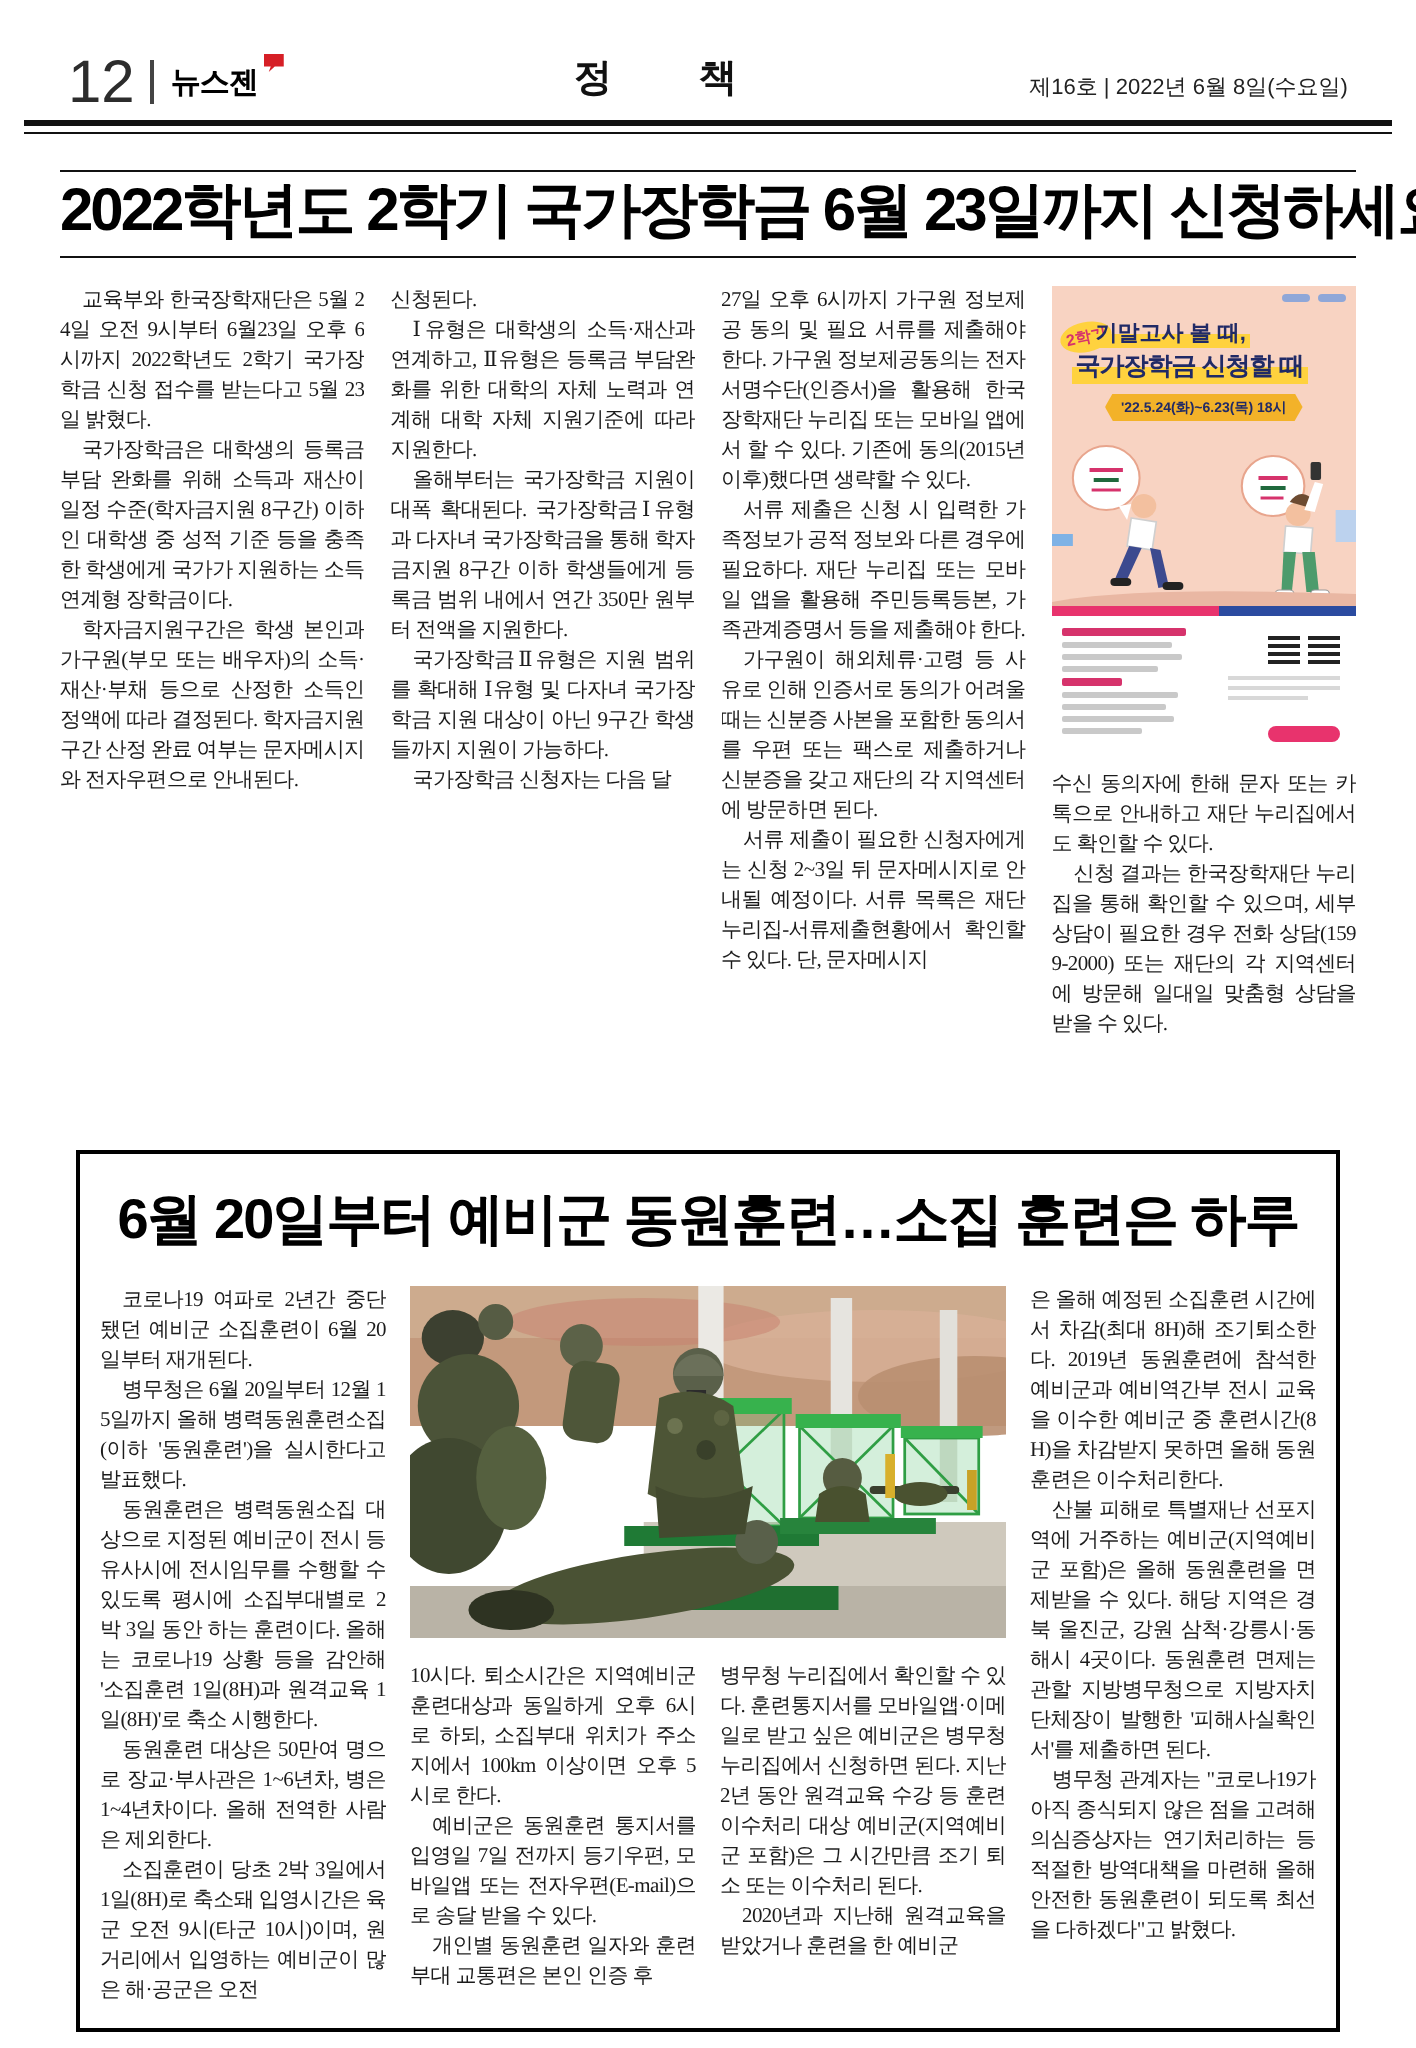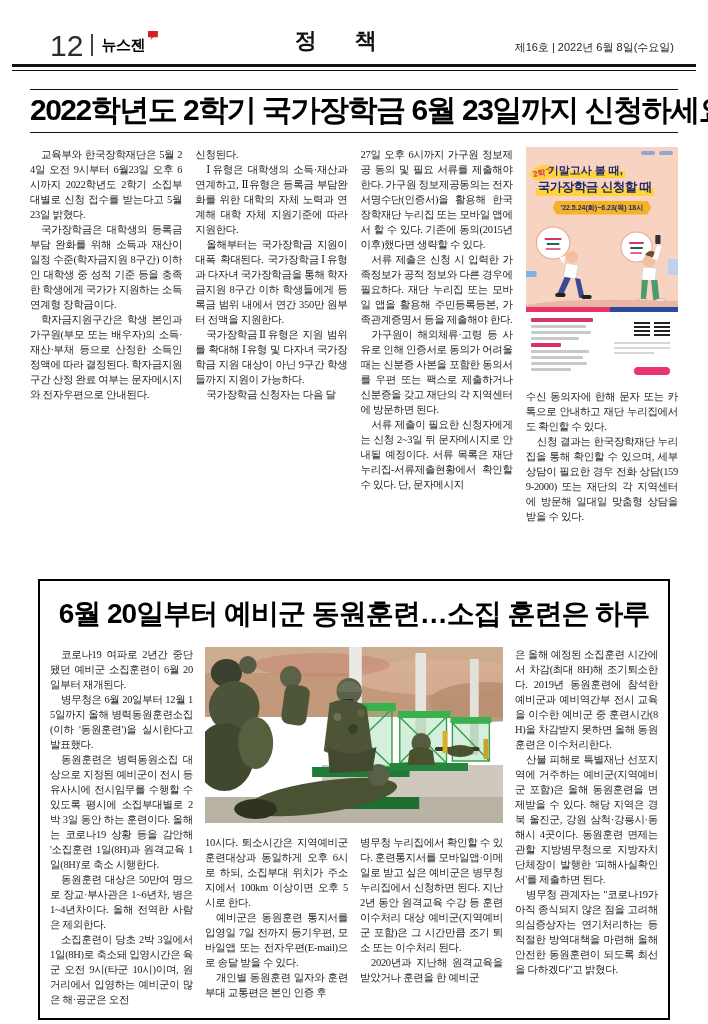--- a/index.html
+++ b/index.html
@@ -2,29 +2,29 @@
 <html><head>
 <meta charset="utf-8">
 <style>
   html,body{margin:0;padding:0;background:#9a9a9a;}
   .page{
     position:relative;width:708px;height:1024px;margin:0 auto;background:#ffffff;
     font-family:"Liberation Serif","DejaVu Serif",serif;color:#141414;overflow:hidden;
   }
   
   .masthead{display:flex;align-items:flex-end;justify-content:space-between;
-    padding:26px 34px 4px 34px;margin-left:16px;}
+    padding:26px 34px 4px 34px;}
   .mast-left{display:flex;align-items:flex-end;gap:8px;}
   .page-num{font-family:"Liberation Sans",sans-serif;font-size:30px;font-weight:400;color:#2c2c2c;line-height:0.85;}
   .mast-bar{width:2px;height:22px;background:#444;margin-bottom:2px;}
   .brand{position:relative;font-family:"Liberation Sans",sans-serif;font-weight:800;
     font-size:15px;color:#000;margin-bottom:3px;padding-right:12px;letter-spacing:-0.5px;}
   .brand .bubble{position:absolute;right:-1px;top:-5px;width:10px;height:9px;background:#d61f26;
     clip-path:polygon(0 0,100% 0,100% 70%,55% 70%,25% 100%,35% 70%,0 70%);}
-  .section-title{font-family:Liberation Sans, sans-serif;font-size:22px;font-weight:800;
+  .section-title{font-family:Liberation Mono, monospace;font-size:19px;font-weight:800;
     letter-spacing:16px;color:#111;margin-bottom:2px;padding-left:16px;}
   .issue-date{font-family:"Liberation Sans",sans-serif;font-size:11px;color:#222;margin-bottom:3px;}
   .double-rule{margin:2px 12px 0 12px;border-top:3px solid #111;border-bottom:1px solid #111;height:3px;}
   
   .a1{margin:18px 30px 0 30px;}
   .a1-headline{border-top:1px solid #111;border-bottom:1px solid #111;
     font-family:"Liberation Sans",sans-serif;font-weight:900;font-size:30px;letter-spacing:-1.5px;
     text-align:center;color:#000;padding:4px 0 6px 0;line-height:1.05;
     transform-origin:center;white-space:nowrap;}
   .a1-body{display:flex;gap:13px;margin-top:14px;height:408px;overflow:hidden;}
@@ -89,21 +89,21 @@
     </div>
     <div class="section-title">정  책</div>
     <div class="issue-date">제16호 | 2022년 6월 8일(수요일)</div>
   </div>
   <div class="double-rule"></div>
 
   <div class="a1">
     <div class="a1-headline">2022학년도 2학기 국가장학금 6월 23일까지 신청하세요</div>
     <div class="a1-body">
       <div class="col">
-        <p class="p">교육부와 한국장학재단은 5월 24일 오전 9시부터 6월23일 오후 6시까지 2022학년도 2학기 소집부대별로 신청 접수를 받는다고 5월 23일 밝혔다.</p>
+        <p class="p">교육부와 한국장학재단은 5월 24일 오전 9시부터 6월23일 오후 6시까지 2022학년도 2학기 국가장학금 신청 접수를 받는다고 5월 23일 밝혔다.</p>
         <p class="p">국가장학금은 대학생의 등록금 부담 완화를 위해 소득과 재산이 일정 수준(학자금지원 8구간) 이하인 대학생 중 성적 기준 등을 충족한 학생에게 국가가 지원하는 소득연계형 장학금이다.</p>
         <p class="p">학자금지원구간은 학생 본인과 가구원(부모 또는 배우자)의 소득·재산·부채 등으로 산정한 소득인정액에 따라 결정된다. 학자금지원구간 산정 완료 여부는 문자메시지와 전자우편으로 안내된다.</p>
       </div>
       <div class="col">
         <p class="p cont">신청된다.</p>
         <p class="p">Ⅰ유형은 대학생의 소득·재산과 연계하고, Ⅱ유형은 등록금 부담완화를 위한 대학의 자체 노력과 연계해 대학 자체 지원기준에 따라 지원한다.</p>
         <p class="p">올해부터는 국가장학금 지원이 대폭 확대된다. 국가장학금Ⅰ유형과 다자녀 국가장학금을 통해 학자금지원 8구간 이하 학생들에게 등록금 범위 내에서 연간 350만 원부터 전액을 지원한다.</p>
         <p class="p">국가장학금Ⅱ유형은 지원 범위를 확대해 Ⅰ유형 및 다자녀 국가장학금 지원 대상이 아닌 9구간 학생들까지 지원이 가능하다.</p>
         <p class="p">국가장학금 신청자는 다음 달</p>
       </div>

